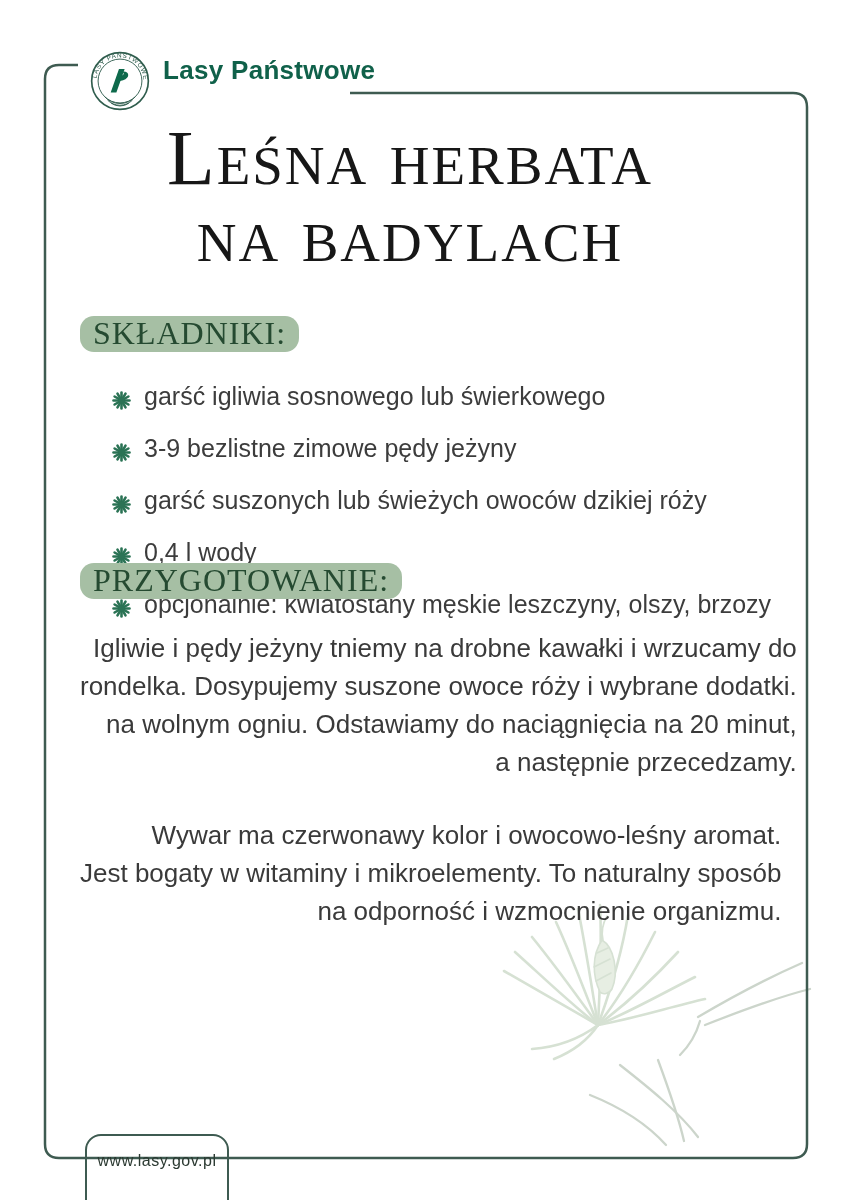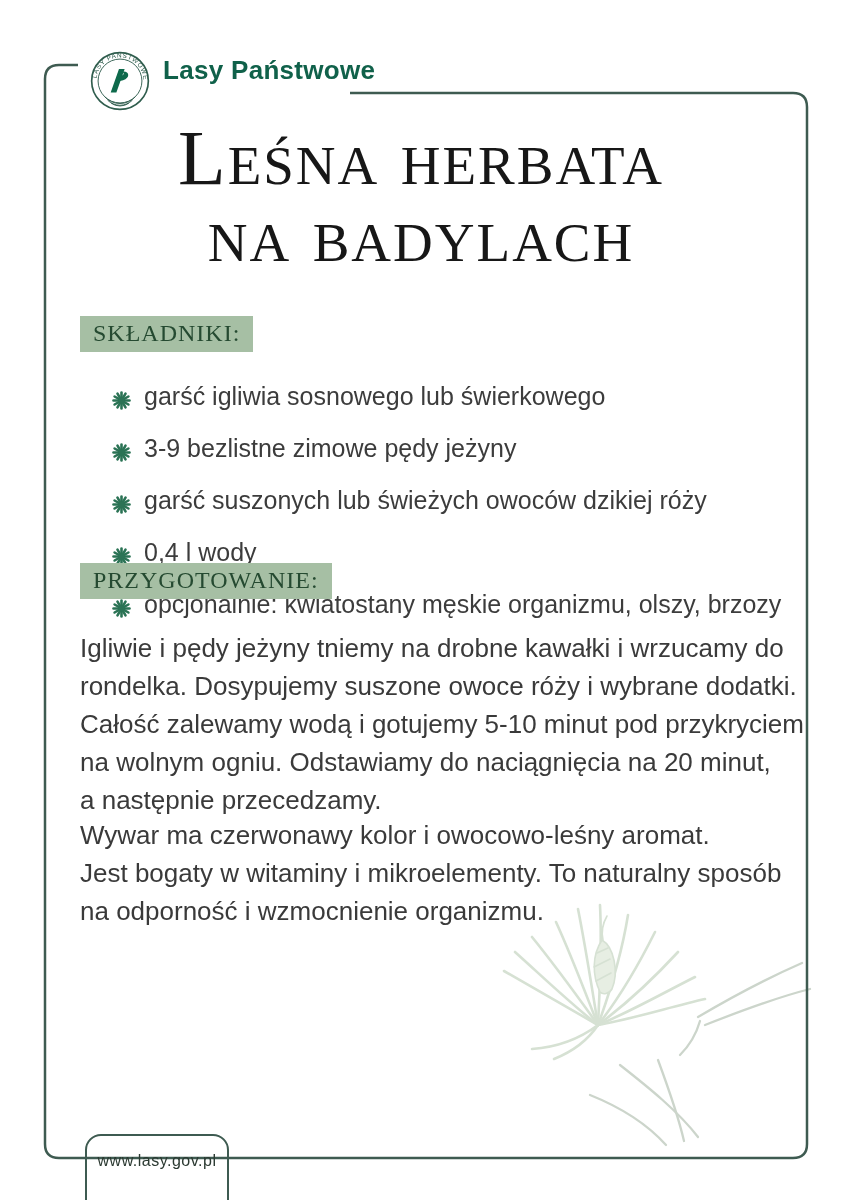--- a/index.html
+++ b/index.html
@@ -14,54 +14,55 @@
   .frame-svg{position:absolute;left:0;top:0;z-index:1;}
   
   .logo{position:absolute;left:90px;top:51px;width:60px;height:60px;z-index:3;}
   .brand-name{
     position:absolute;left:163px;top:55px;z-index:3;
     font-family:"Liberation Sans", sans-serif;
     font-weight:bold;font-size:26px;color:#10614a;letter-spacing:0.3px;
   }
   
   .title{
-    position:absolute;left:40px;width:762px;top:119px;z-index:2;
+    position:absolute;left:29px;width:762px;top:119px;z-index:2;
     text-align:center;
     font-family:"Liberation Serif", serif;
     font-variant:small-caps;
     font-size:78px;line-height:77px;letter-spacing:2px;
     color:#171717;font-weight:400;
   }
   
   .section-bar{
     position:absolute;left:80px;z-index:2;
     background:#a6bfa4;
     color:#254a31;
     font-family:"Liberation Serif", serif;
-    font-size:24px;line-height:33px;letter-spacing:1px;
+    font-size:32px;line-height:33px;letter-spacing:1px;
     padding:1px 13px 2px 13px;
     white-space:nowrap;
+    border-radius:14px;
   }
   .bar-skladniki{top:316px;}
   .bar-przygotowanie{top:563px;}
   
   .ingredients{position:absolute;left:112px;top:362px;z-index:2;}
   .ing-item{
     display:flex;align-items:center;height:36px;
     font-size:25px;color:#3c3c3c;white-space:nowrap;margin-top:16px;
   }
   .bullet{width:19px;height:19px;margin-right:13px;flex:0 0 auto;display:inline-block;}
   
   .paragraph{
     position:absolute;left:80px;z-index:2;
     font-size:26px;line-height:38px;color:#3a3a3a;
   }
   .para-1{top:629px;}
   .para-2{top:816px;}
-  .paragraph div{white-space:nowrap;}
+  .paragraph div{white-space:nowrap;text-align:right;}
   
   .pine-svg{position:absolute;left:470px;top:895px;z-index:0;}
   
   .site-tab{
     position:absolute;left:85px;top:1134px;width:140px;height:90px;z-index:2;
     border:2px solid #3e5b51;border-radius:16px;
     background:transparent;
     text-align:center;
   }
   .site-tab .url{
@@ -200,30 +201,29 @@
             <g stroke="#2b7355" stroke-width="2.6" stroke-linecap="round">
               <line x1="-8" y1="0" x2="8" y2="0"></line>
               <line x1="0" y1="-8" x2="0" y2="8"></line>
               <line x1="-6.9" y1="-4" x2="6.9" y2="4"></line>
               <line x1="-6.9" y1="4" x2="6.9" y2="-4"></line>
               <line x1="-4" y1="-6.9" x2="4" y2="6.9"></line>
               <line x1="-4" y1="6.9" x2="4" y2="-6.9"></line>
             </g>
             <circle r="3" fill="#2b7355"></circle>
           </svg></span>
-      <span>opcjonalnie: kwiatostany męskie organizmu, olszy, brzozy</span>
+      <span>opcjonalnie: kwiatostany męskie leszczyny, olszy, brzozy</span>
     </div>
   </div>
 
   <div class="section-bar bar-przygotowanie">PRZYGOTOWANIE:</div>
 
   <div class="paragraph para-1">
     <div>Igliwie i pędy jeżyny tniemy na drobne kawałki i wrzucamy do</div>
     <div>rondelka. Dosypujemy suszone owoce róży i wybrane dodatki.</div>
-    <div>Całość zalewamy wodą i gotujemy 5-10 minut pod przykryciem</div>
     <div>na wolnym ogniu. Odstawiamy do naciągnięcia na 20 minut,</div>
     <div>a następnie przecedzamy.</div>
   </div>
 
   <div class="paragraph para-2">
     <div>Wywar ma czerwonawy kolor i owocowo-leśny aromat.</div>
     <div>Jest bogaty w witaminy i mikroelementy. To naturalny sposób</div>
     <div>na odporność i wzmocnienie organizmu.</div>
   </div>
 

